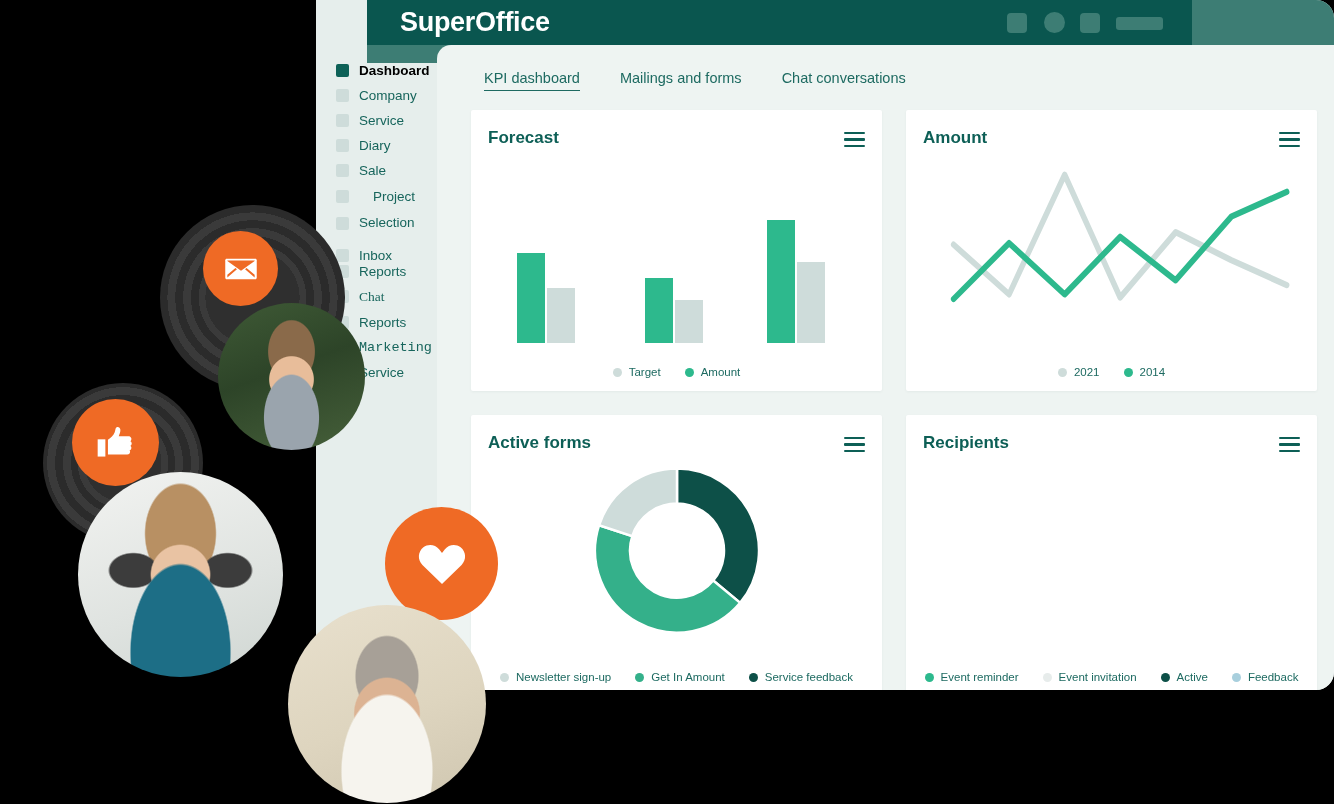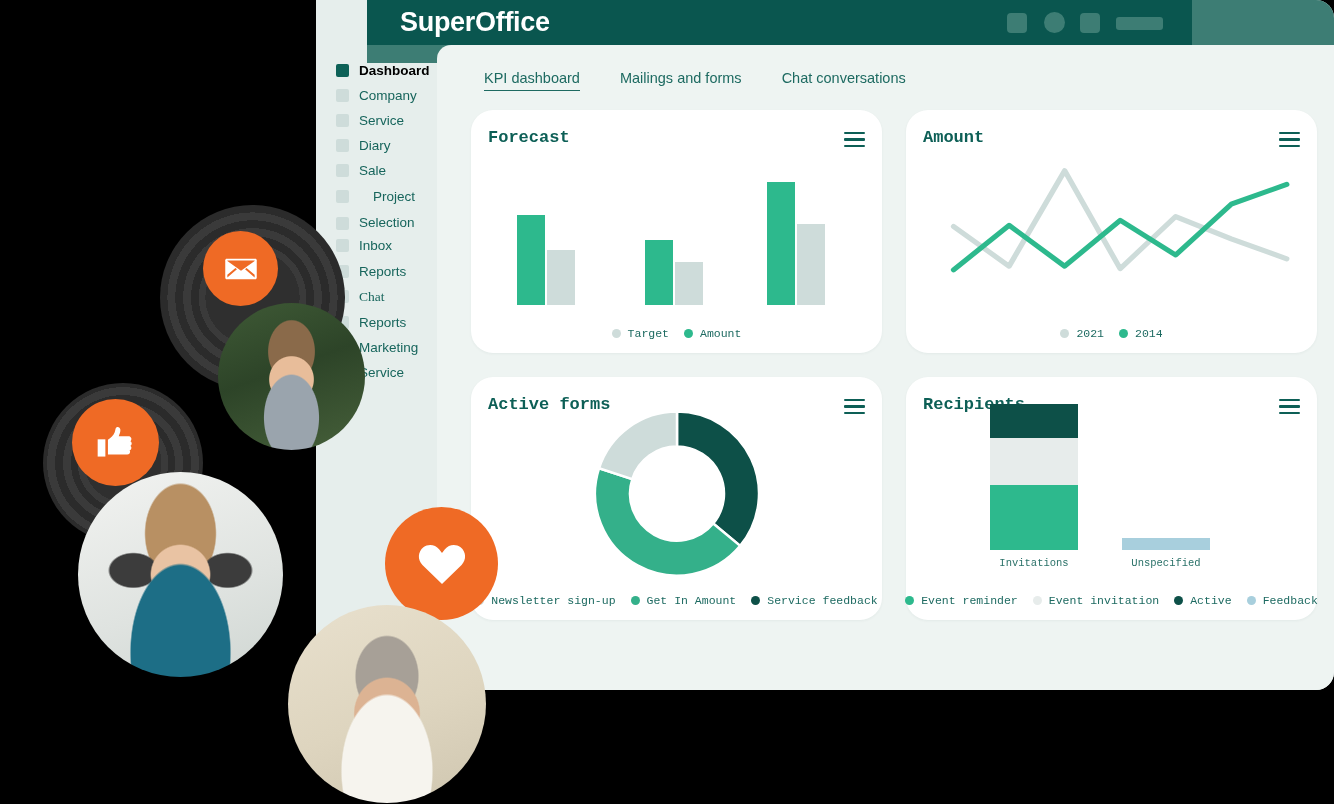--- a/index.html
+++ b/index.html
@@ -51,35 +51,34 @@
   #tabs{position:absolute;left:47px;top:25px;display:flex;gap:40px;}
   .tab{font-size:14.5px;color:#1d6a61;padding-bottom:4px;white-space:nowrap;}
   .tab.active{border-bottom:1.5px solid #1d6a61;}
 
   
   #cards{
     position:absolute;left:34px;top:65px;right:17px;
     display:grid;grid-template-columns:1fr 1fr;gap:24px;
   }
   .card{
-    background:#fff;border-radius:22px;position:relative;height:243px;
+    background:#fff;border-radius:2px;position:relative;height:281px;
     box-shadow:0 1px 3px rgba(20,60,55,.05);
-    font-family:Liberation Mono, monospace;
   }
   .card-title{
     position:absolute;left:17px;top:18px;
     font-size:17px;font-weight:bold;color:#0d5f56;
   }
   .card-menu{position:absolute;right:17px;top:22px;width:21px;cursor:pointer;}
   .card-menu span{display:block;height:2.4px;background:#0d5f56;border-radius:1px;margin-bottom:4px;}
   .card-menu span:last-child{margin-bottom:0;}
 
   .legend{
     position:absolute;left:0;right:0;bottom:13px;
-    display:flex;justify-content:center;align-items:flex-end;gap:15px;
+    display:flex;justify-content:center;align-items:flex-end;gap:24px;
     flex-wrap:nowrap;
   }
   .legend-item{display:flex;align-items:center;gap:7px;white-space:nowrap;}
   .legend-dot{width:9px;height:9px;border-radius:50%;flex:0 0 auto;}
   .legend-label{font-size:11.5px;color:#1d6a61;}
 
   
   .plot{position:absolute;left:0;right:0;top:45px;bottom:48px;}
   .bar{position:absolute;bottom:0;}
 
@@ -128,37 +127,37 @@
         <span class="nav-label">Sale</span>
       </div>
       <div class="nav-item" style="top: 142px; gap: 24px;">
         <span class="nav-chip"></span>
         <span class="nav-label">Project</span>
       </div>
       <div class="nav-item" style="top: 167.2px; align-items: flex-end;">
         <span class="nav-chip"></span>
         <span class="nav-label">Selection</span>
       </div>
-      <div class="nav-item" style="top: 191px; text-align: right;">
+      <div class="nav-item" style="top: 201px; text-align: right;">
         <span class="nav-chip"></span>
         <span class="nav-label">Inbox</span>
       </div>
       <div class="nav-item" style="top: 217.6px;">
         <span class="nav-chip"></span>
         <span class="nav-label">Reports</span>
       </div>
       <div class="nav-item" style="top: 242.8px; font-family: Liberation Serif, serif;">
         <span class="nav-chip"></span>
         <span class="nav-label">Chat</span>
       </div>
       <div class="nav-item" style="top: 268px;">
         <span class="nav-chip"></span>
         <span class="nav-label">Reports</span>
       </div>
-      <div class="nav-item" style="top: 293.2px;">
+      <div class="nav-item" style="top: 293.2px; font-family: Liberation Mono, monospace;">
         <span class="nav-chip"></span>
         <span class="nav-label">Marketing</span>
       </div>
       <div class="nav-item" style="top: 318.4px;">
         <span class="nav-chip"></span>
         <span class="nav-label">Service</span>
       </div>
     </div>
 
   <div id="content-panel">
@@ -249,28 +248,20 @@
           </div>
       </div>
 
       <div class="card">
         <div class="card-title">Recipients</div>
         <div class="card-menu">
             <span></span>
             <span></span>
             <span></span>
           </div>
-        <div class="plot" id="plot-recipients">
-            <div class="bar" style="left: 84px; width: 88px; bottom: 22px; height: 65px; background: rgb(45, 185, 141);"></div>
-            <div class="bar" style="left: 84px; width: 88px; bottom: 87px; height: 47.5px; background: rgb(231, 236, 235);"></div>
-            <div class="bar" style="left: 84px; width: 88px; bottom: 134.5px; height: 33.75px; background: rgb(13, 80, 72);"></div>
-            <div style="position: absolute; left: 84px; width: 88px; bottom: 3px; text-align: center; font-size: 10.5px; color: rgb(42, 113, 104);">Invitations</div>
-            <div class="bar" style="left: 216px; width: 88px; bottom: 22px; height: 12.5px; background: rgb(168, 207, 221);"></div>
-            <div style="position: absolute; left: 216px; width: 88px; bottom: 3px; text-align: center; font-size: 10.5px; color: rgb(42, 113, 104);">Unspecified</div>
-          </div>
         <div class="legend" id="legend-recipients">
             <div class="legend-item">
               <span class="legend-dot" style="background: rgb(45, 185, 141);"></span>
               <span class="legend-label">Event reminder</span>
             </div>
             <div class="legend-item">
               <span class="legend-dot" style="background: rgb(231, 236, 235);"></span>
               <span class="legend-label">Event invitation</span>
             </div>
             <div class="legend-item">

